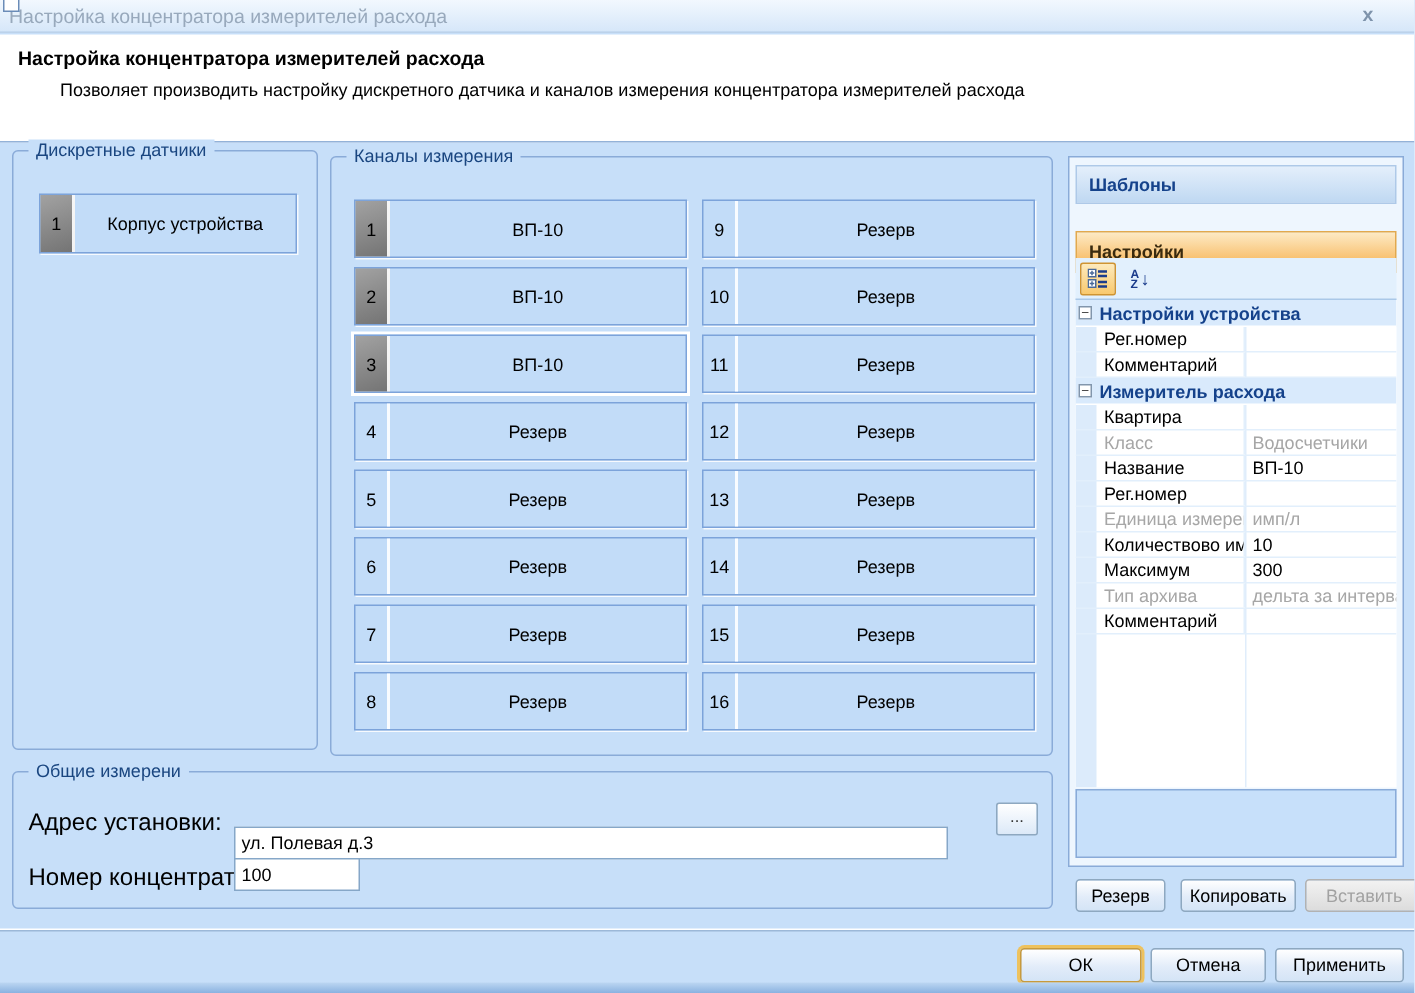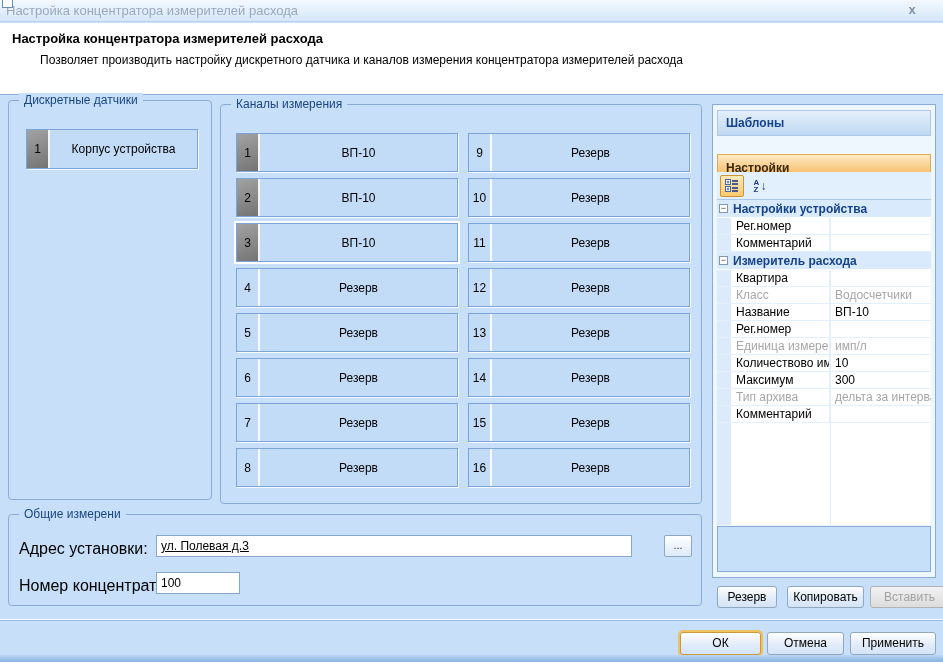--- a/index.html
+++ b/index.html
@@ -45,21 +45,21 @@
 
   .chan-col { position:absolute; top:28px; width:222px; }
   .chan-col.c1 { left:15px; }
   .chan-col.c2 { left:247px; }
 
   
   .fld-label { position:absolute; font-size:16px; }
   .txt-input { position:absolute; height:22px; background:#fff; border:1px solid #86a7c8;
     font-family:"Liberation Sans",sans-serif; font-size:12px; padding:0 4px; }
   .addr-label { left:10px; top:25px; }
-  .addr-input { left:147px; top:20px; width:476px;text-decoration:underline; }
+  .addr-input { left:147px; top:36px; width:476px; }
   .browse-btn { position:absolute; left:655px; top:20px; width:28px; height:22px;
     background:linear-gradient(#ffffff,#dce9f8); border:1px solid #8ea8c0; border-radius:2px;
     font-size:11px; text-align:center; line-height:18px; color:#333; cursor:default; }
   .num-label { left:10px; top:62px; }
   .num-input { left:147px; top:57px; width:84px; }
 
   
   .rpanel { position:absolute; left:712px; top:104px; width:224px; height:474px;
     background:#eef6fe; border:1px solid #8aabd8; }
   .acc-header { position:absolute; left:4px; right:4px; height:26px; display:flex;

